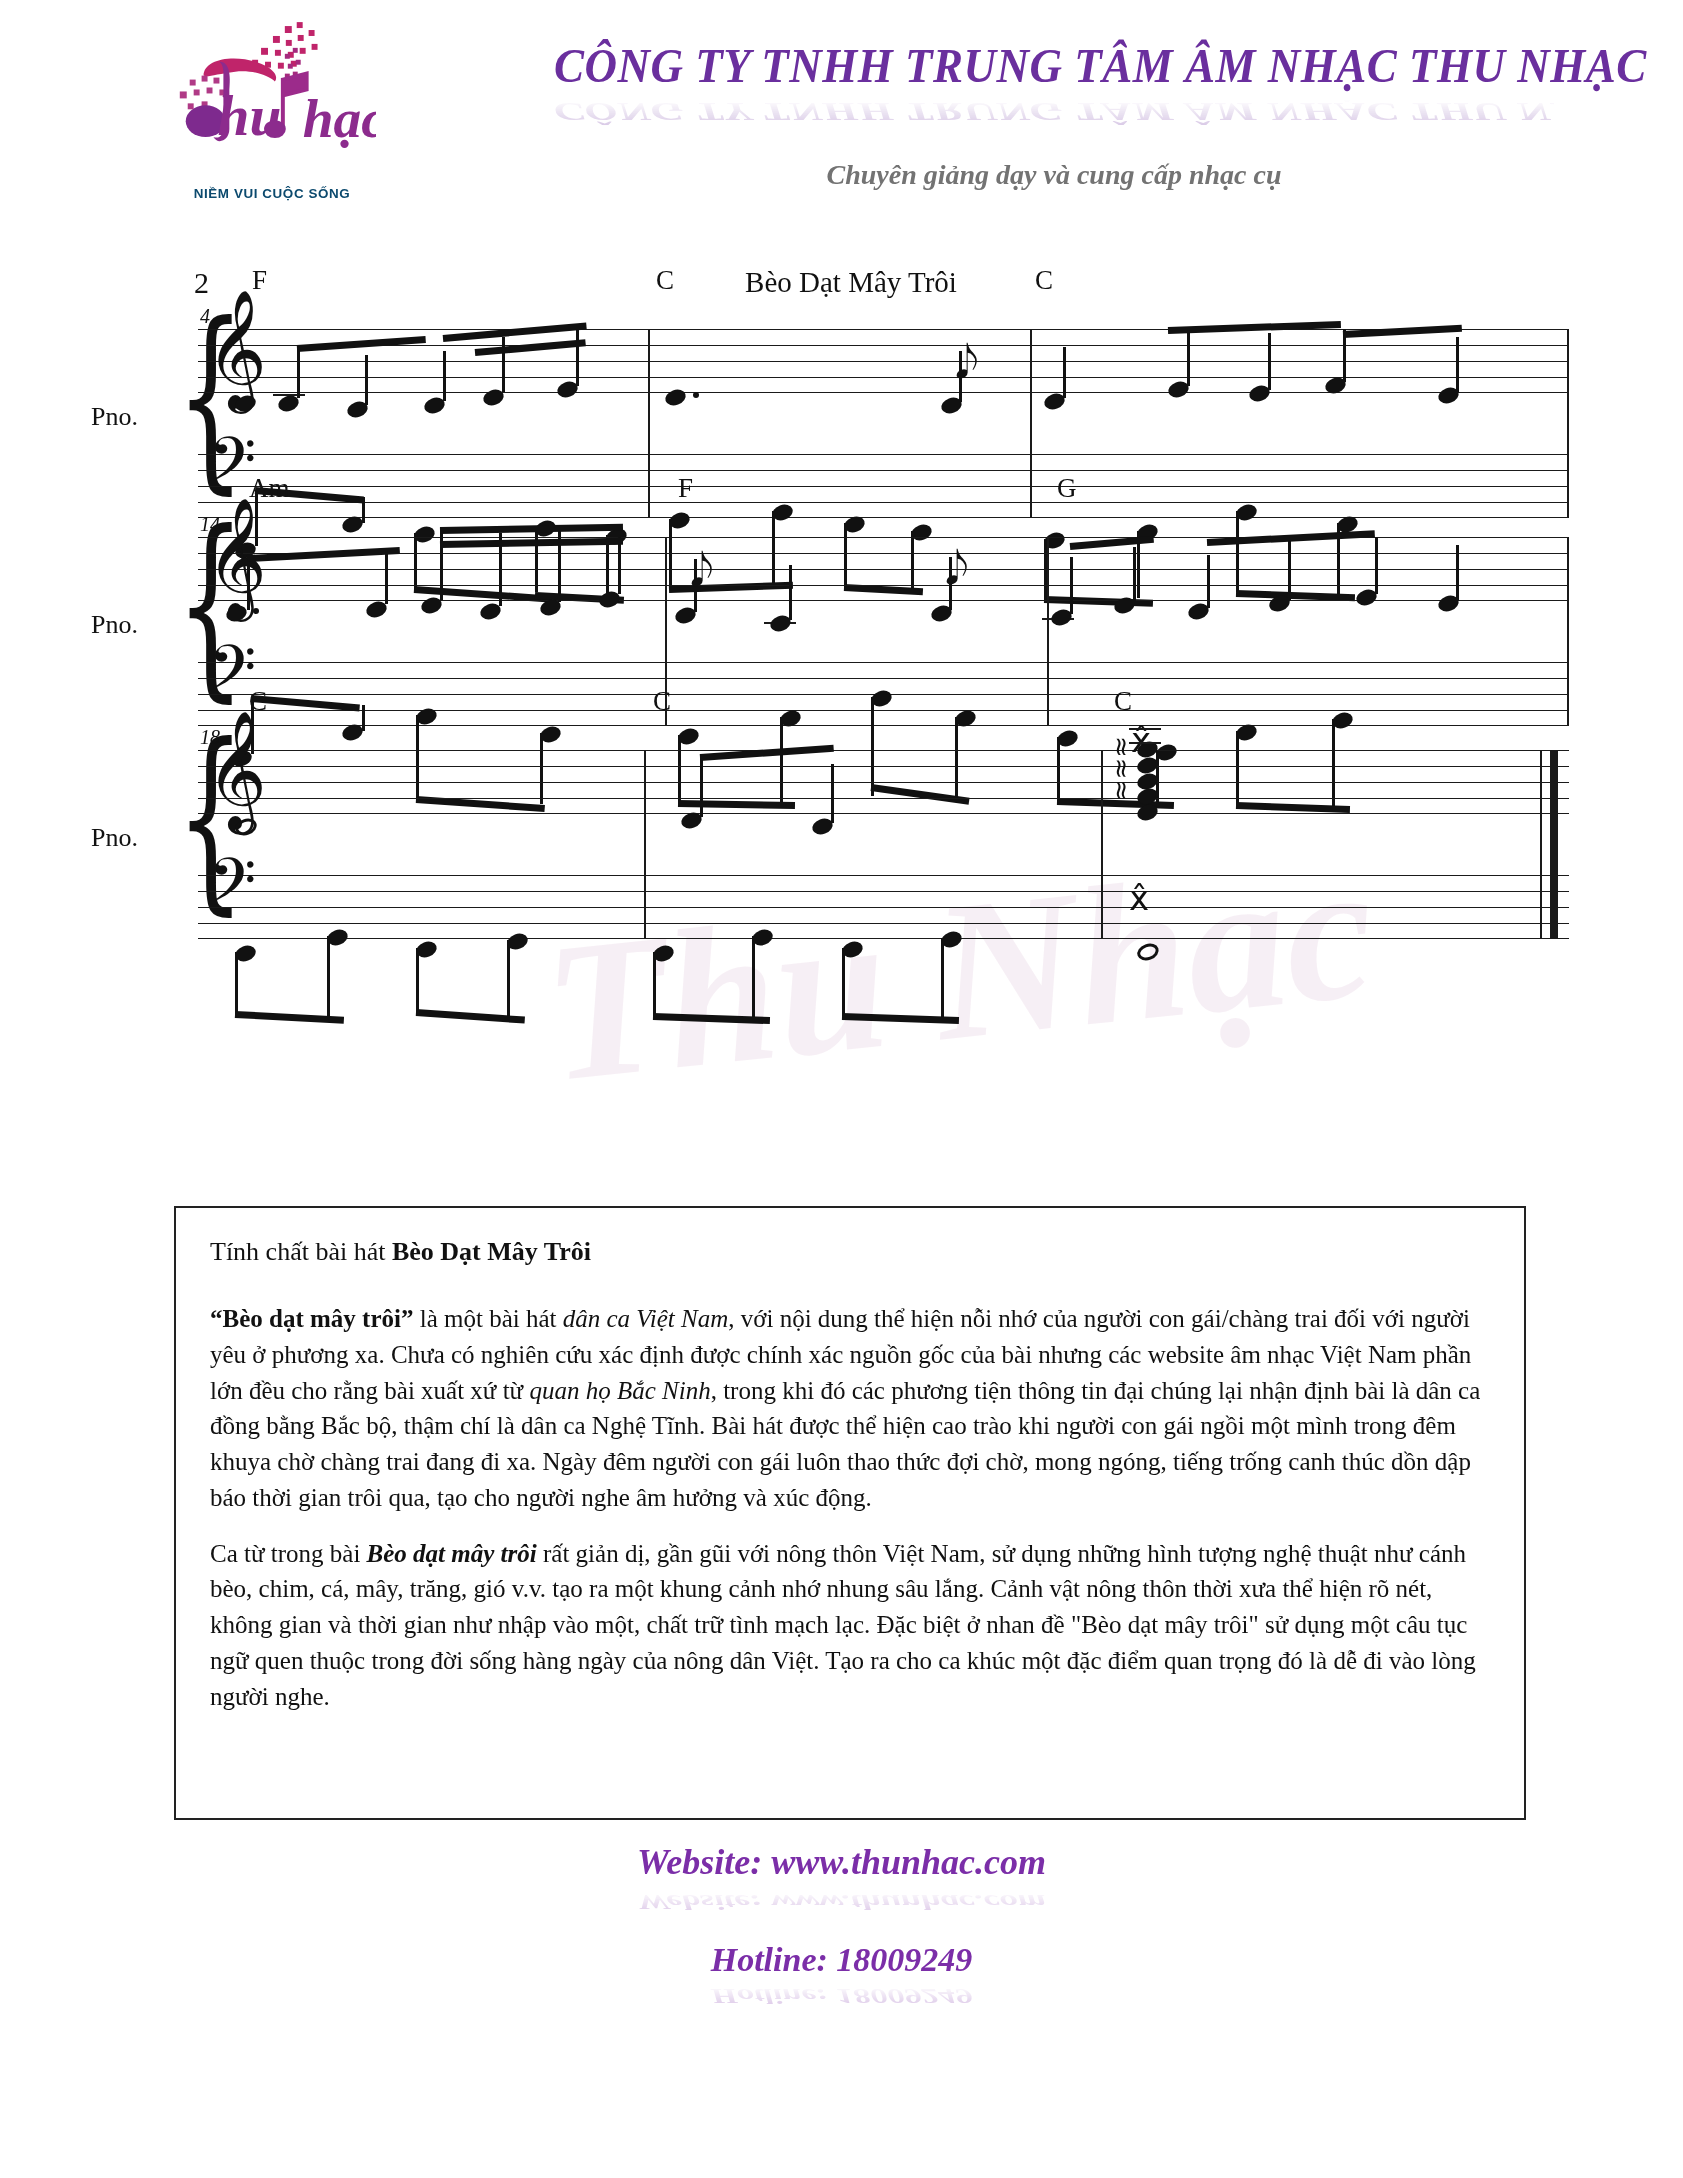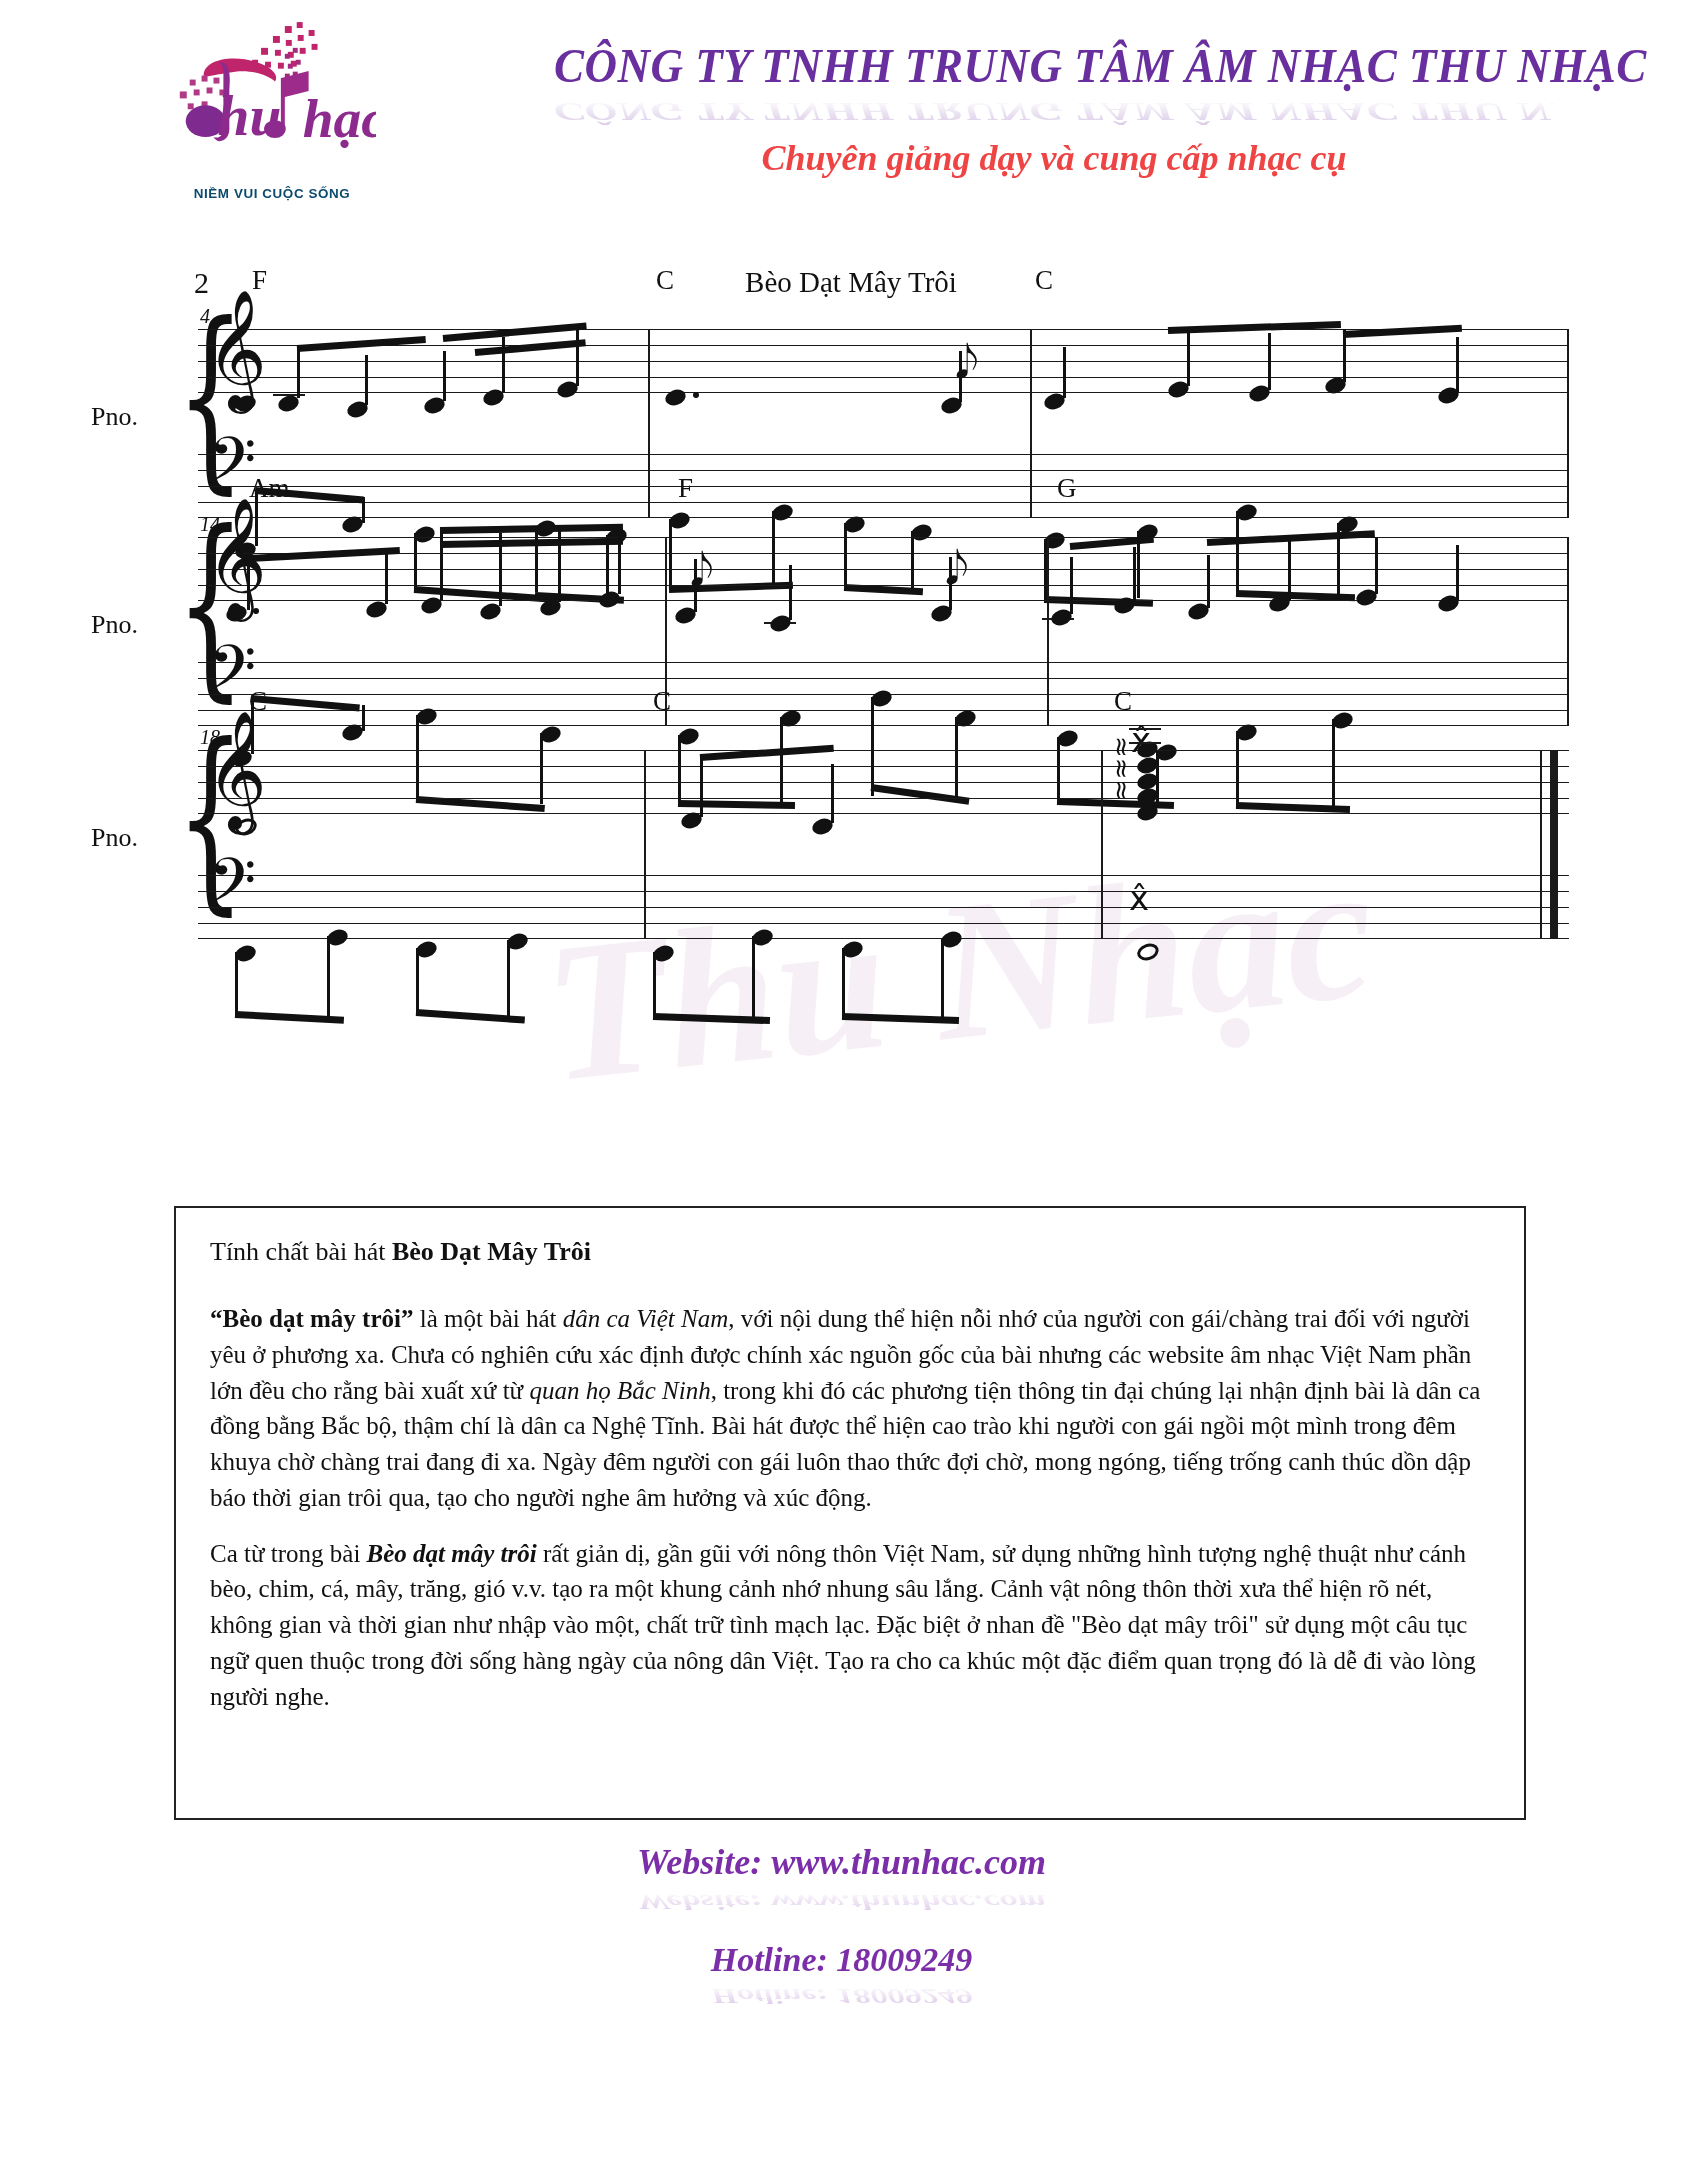--- a/index.html
+++ b/index.html
@@ -45,24 +45,24 @@
     font-weight: bold; font-style: italic;
     font-size: 45px; letter-spacing: 0.5px;
     color: #6a2f9e; white-space: nowrap;
     transform: scaleY(-0.55);
     opacity: 0.28;
     margin-top: -4px;
     -webkit-mask-image: linear-gradient(to top, rgba(0,0,0,0) 10%, rgba(0,0,0,0.9) 100%);
     mask-image: linear-gradient(to top, rgba(0,0,0,0) 10%, rgba(0,0,0,0.9) 100%);
   }
   .company-slogan {
-    margin-top: 0;
+    margin-top: 22px;
     font-family: "Liberation Serif", serif;
     font-weight: bold; font-style: italic;
-    font-size: 36px; color: #ef4444; white-space: nowrap;
+    font-size: 28px; color: #737373; white-space: nowrap;
   }
 
   
   .score {
     position: absolute; left: 0; top: 248px; width: 1683px; height: 950px;
   }
   .page-number {
     position: absolute; left: 194px; top: 18px;
     font-size: 30px; color: #111;
   }

